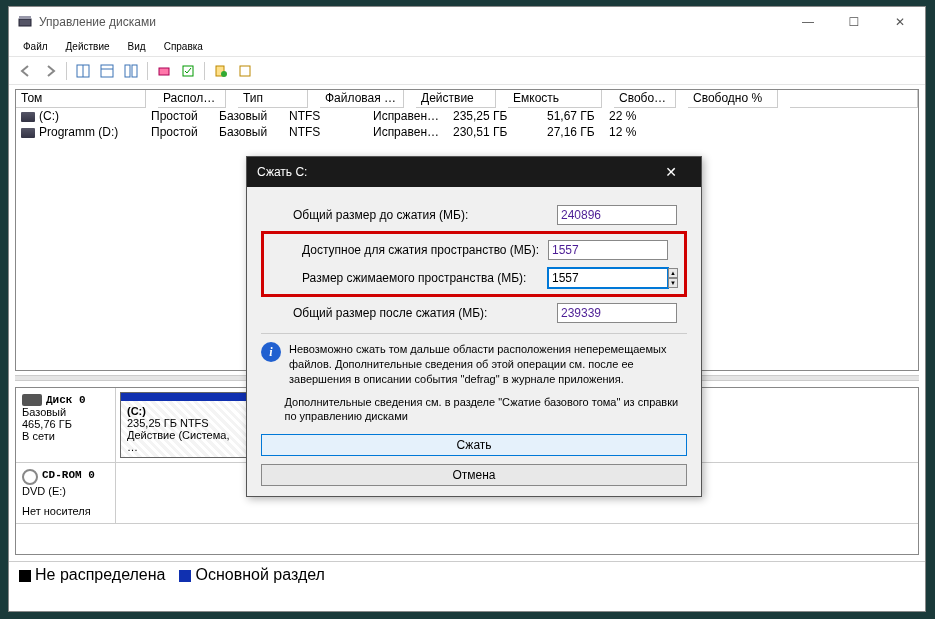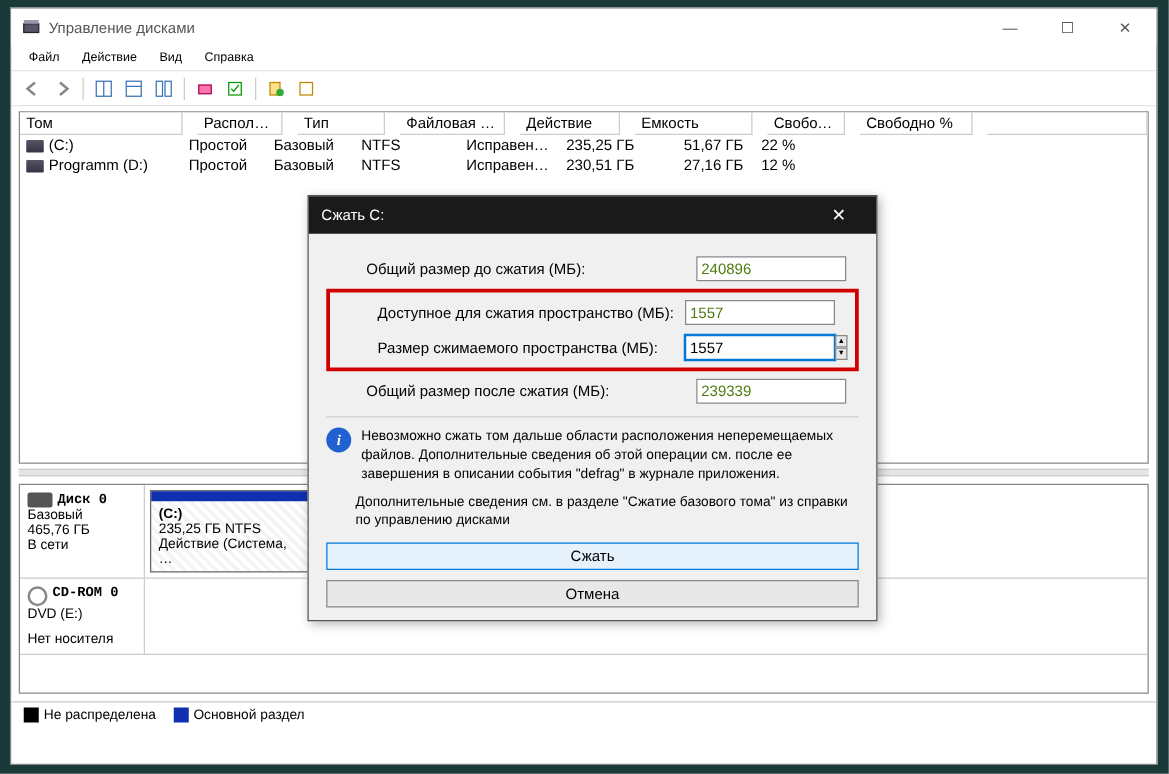--- a/index.html
+++ b/index.html
@@ -30,38 +30,38 @@
 .disk-label { width: 100px; padding: 6px; font-size: 11px; border-right: 1px solid #ccc; }
 .disk-label .dname { font-weight: bold; font-family: Liberation Mono, monospace; }
 .disk-map { flex: 1; display: flex; padding: 4px; gap: 0; }
 .partition { border: 1px solid #666; font-size: 11px; padding: 4px 6px; position: relative; background: repeating-linear-gradient(45deg,#f4f4f4,#f4f4f4 3px,#fff 3px,#fff 6px); }
 .partition .pstripe { position: absolute; top: 0; left: 0; right: 0; height: 8px; background: #1030b0; }
 .partition .ptext { margin-top: 8px; }
 .disk-icon-text { display: flex; align-items: flex-start; gap: 4px; }
 .disk-phys-icon { width: 20px; height: 12px; background: #555; border-radius: 2px; display:inline-block; }
 .disk-cd-icon { width: 16px; height: 16px; border: 2px solid #888; border-radius: 50%; display:inline-block; }
 
-.legend { display: flex; gap: 14px; padding: 4px 10px; font-size: 11px; border-top: 1px solid #ccc; align-items: center; }
+.legend { display: flex; gap: 14px; padding: 4px 10px; font-size: 16px; border-top: 1px solid #ccc; align-items: center; }
 .legend .sw { width: 12px; height: 12px; display: inline-block; margin-right: 4px; vertical-align: middle; }
 .sw-black { background: #000; }
 .sw-blue { background: #1030b0; }
 
 .pane-split { height: 6px; background: #e5e5e5; margin: 0 6px; border-top: 1px solid #ccc; border-bottom: 1px solid #ccc; }
 
 
 .dialog { position: absolute; top: 156px; left: 246px; width: 456px; background: #f0f0f0; border: 1px solid #555; box-shadow: 2px 2px 8px rgba(0,0,0,0.3); }
 .dialog .dtitle { background: #1a1a1a; color: #fff; height: 30px; display: flex; align-items: center; padding: 0 10px; font-size: 12px; }
 .dialog .dtitle .dtxt { flex: 1; }
 .dialog .dclose { width: 40px; text-align: center; font-size: 14px; }
 .dialog .dbody { padding: 14px 14px 10px 14px; font-size: 12px; }
 .drow { display: flex; align-items: center; height: 28px; }
 .drow .dlbl { flex: 1; margin-left: 32px; }
 .drow .dval { width: 130px; }
 .drow input[type="text"] { width: 120px; height: 20px; font-size: 12px; padding: 1px 3px; border: 1px solid #888; background: #fff; }
-.drow .readonly { border: 1px solid #ccc; background: #f0f0f0; color: #4d7c0f; }
+.drow .readonly { border: 1px solid #ccc; background: #f0f0f0; color: #4c1d95; }
 .spinner { display: flex; }
 .spinner input { border-right: none; }
 .spin-btns { width: 16px; display: flex; flex-direction: column; }
 .spin-btns .sbtn { flex: 1; border: 1px solid #888; background: #e8e8e8; font-size: 6px; display: flex; align-items: center; justify-content: center; }
 .redbox { border: 3px solid #d00000; padding: 2px 6px; margin: 2px 0; }
 .hr { height: 1px; background: #ccc; margin: 6px 0; }
 .info-row { display: flex; gap: 8px; margin: 8px 0; }
 .info-icon { width: 20px; height: 20px; border-radius: 50%; background: #2060d0; color: #fff; display: flex; align-items: center; justify-content: center; font-size: 12px; font-weight: bold; flex-shrink: 0; font-style: italic; font-family: Georgia, serif; }
 .info-text { font-size: 11px; line-height: 1.35; }
 .dbtns { display: flex; justify-content: flex-end; gap: 8px; margin-top: 10px; flex-direction: column; }

